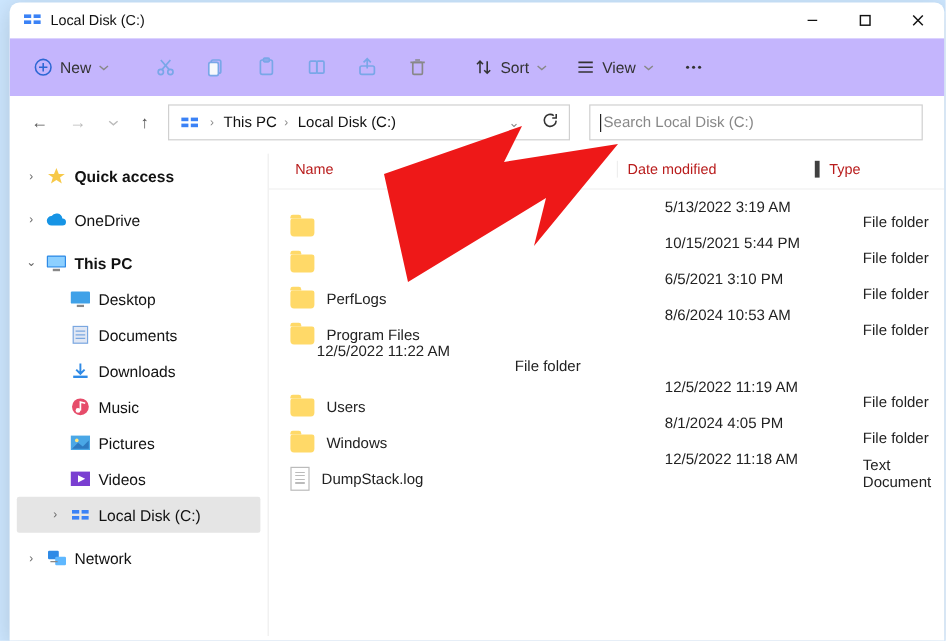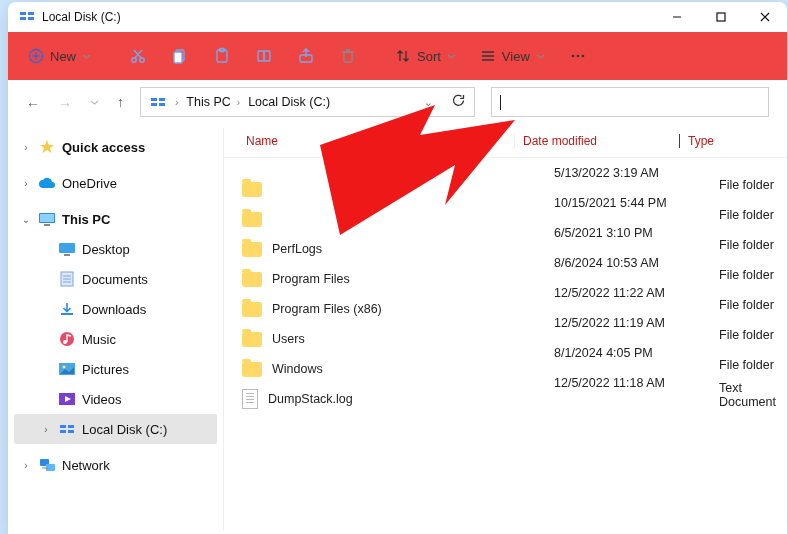--- a/index.html
+++ b/index.html
@@ -3,21 +3,21 @@
 <meta charset="utf-8">
 <style>
   * { box-sizing: border-box; margin: 0; padding: 0; font-family: "Segoe UI", sans-serif; }
   body { background: #cde7ff; width: 788px; height: 534px; overflow: hidden; position: relative; }
   .window { position: absolute; left: 8px; top: 2px; right: 1px; bottom: 0; background: #fff; border-radius: 8px 8px 0 0; box-shadow: 0 4px 20px rgba(0,0,0,0.15); overflow: hidden; display: flex; flex-direction: column; }
   .titlebar { height: 30px; display: flex; align-items: center; padding: 0 0 0 12px; font-size: 12px; }
   .titlebar .app-icon { margin-right: 8px; }
   .titlebar .title { flex: 1; color: #111; font-weight: 400; }
   .winbtns { display: flex; }
   .winbtn { width: 44px; height: 30px; display: flex; align-items: center; justify-content: center; }
-  .toolbar { height: 48px; background: #ef4444; display: flex; align-items: center; padding: 0 10px; gap: 4px; }
+  .toolbar { height: 48px; background: #c4b5fd; display: flex; align-items: center; padding: 0 10px; gap: 4px; }
   .tbtn { padding: 6px 10px; border-radius: 4px; display: flex; align-items: center; gap: 6px; font-size: 13px; color: #333; }
   .tbtn svg { display: block; }
   .spacer10 { width: 10px; }
   .navrow { height: 44px; display: flex; align-items: center; padding: 0 18px; gap: 16px; }
   .nav-arrows { display: flex; align-items: center; gap: 18px; font-size: 14px; color: #555; }
   .nav-arrows .disabled { color: #bbb; }
   .address { flex: 1; height: 30px; border: 1px solid #d0d0d0; display: flex; align-items: center; padding: 0 8px; font-size: 12.5px; gap: 8px; color: #111; }
   .address .seg { display: flex; align-items: center; gap: 6px; }
   .search { width: 278px; height: 30px; border: 1px solid #d0d0d0; display: flex; align-items: center; padding: 0 8px; font-size: 12.5px; color: #888; position: relative; }
   .search .caret { width: 1px; height: 15px; background: #222; margin-right: 2px; }
@@ -27,21 +27,21 @@
   .tree-item.sub { padding-left: 26px; }
   .tree-item.selected { background: #e5e5e5; }
   .chev { width: 12px; height: 12px; display: flex; align-items: center; justify-content: center; font-size: 10px; color: #666; }
   .ico { width: 18px; height: 18px; display: inline-flex; align-items: center; justify-content: center; }
   .ico-star svg, .ico-cloud svg, .ico-monitor svg, .ico-desktop svg, .ico-doc svg, .ico-dl svg, .ico-music svg, .ico-pic svg, .ico-vid svg, .ico-disk svg, .ico-net svg { display: block; }
   .splitter { width: 1px; background: #eee; margin: 4px 0; }
   .list { flex: 1; overflow: hidden; font-size: 12.5px; }
   .list-header { display: flex; height: 34px; align-items: center; color: #b91c1c; font-size: 12px; border-bottom: 1px solid #f0f0f0; }
   .col-name-h { width: 290px; padding-left: 22px; }
   .col-date-h { width: 165px; border-left: 1px solid #eee; padding-left: 8px; }
-  .col-type-h { flex: 1; border-left: 1px solid #404040; padding-left: 8px; }
+  .col-type-h { flex: 1; border-left: 4px solid #404040; padding-left: 8px; }
   .row { display: flex; height: 30px; align-items: center; color: #222; }
   .col-name { width: 290px; padding-left: 18px; display: flex; align-items: center; gap: 10px; margin-top: 32px; }
   .col-date { width: 165px; padding-left: 8px; margin-left: 32px; }
   .col-type { flex: 1; padding-left: 8px; margin-top: 23px; }
   .file-folder { width: 20px; height: 15px; background: #ffd968; border-radius: 2px 2px 3px 3px; position: relative; flex-shrink: 0; }
   .file-folder::before { content:""; position:absolute; top:-3px; left:0; width:9px; height:3px; background:#ffd968; border-radius:2px 2px 0 0; }
   .file-doc { width: 16px; height: 20px; border: 1px solid #bbb; background: #fff; position: relative; flex-shrink: 0; }
   .file-doc::after { content:""; position:absolute; inset:3px; background: repeating-linear-gradient(#bbb 0, #bbb 1px, transparent 1px, transparent 3px); }
   .arrow-overlay { position: absolute; left: 320px; top: 100px; pointer-events: none; }
   .sidebar-section { margin-bottom: 6px; }
@@ -190,20 +190,21 @@
           <span>Local Disk (C:)</span>
         </span>
       <span style="flex:1"></span>
       <span style="color:#888;font-size:11px">⌄</span>
       <span style="margin-left:10px"><svg width="15" height="15" viewBox="0 0 15 15" stroke="#333" fill="none" stroke-width="1.3">
             <path d="M12.5 7.5 A5 5 0 1 1 10.5 3.3 M12.5 2 v3.3 h-3.3"></path>
           </svg></span>
     </div>
     <div class="search">
       <span class="caret"></span>
+      <span style="color:#888">Search Local Disk (C:)</span>
     </div>
   </div>
 
   <div class="body">
     <div class="sidebar">
       <div class="sidebar-section">
         <div class="tree-item">
           <span class="chev">›</span>
           <span class="ico ico-star">
               <svg width="16" height="16" viewBox="0 0 16 16">
@@ -363,24 +364,20 @@
           </div>
           <div class="row">
             <div class="col-name">
               <span class="file-folder"></span>
               <span>Program Files</span>
             </div>
             <div class="col-date">8/6/2024 10:53 AM</div>
             <div class="col-type">File folder</div>
           </div>
           <div class="row">
-            <div class="col-name">
-              <span class="file-folder"></span>
-              <span>Program Files (x86)</span>
-            </div>
             <div class="col-date">12/5/2022 11:22 AM</div>
             <div class="col-type">File folder</div>
           </div>
           <div class="row">
             <div class="col-name">
               <span class="file-folder"></span>
               <span>Users</span>
             </div>
             <div class="col-date">12/5/2022 11:19 AM</div>
             <div class="col-type">File folder</div>

